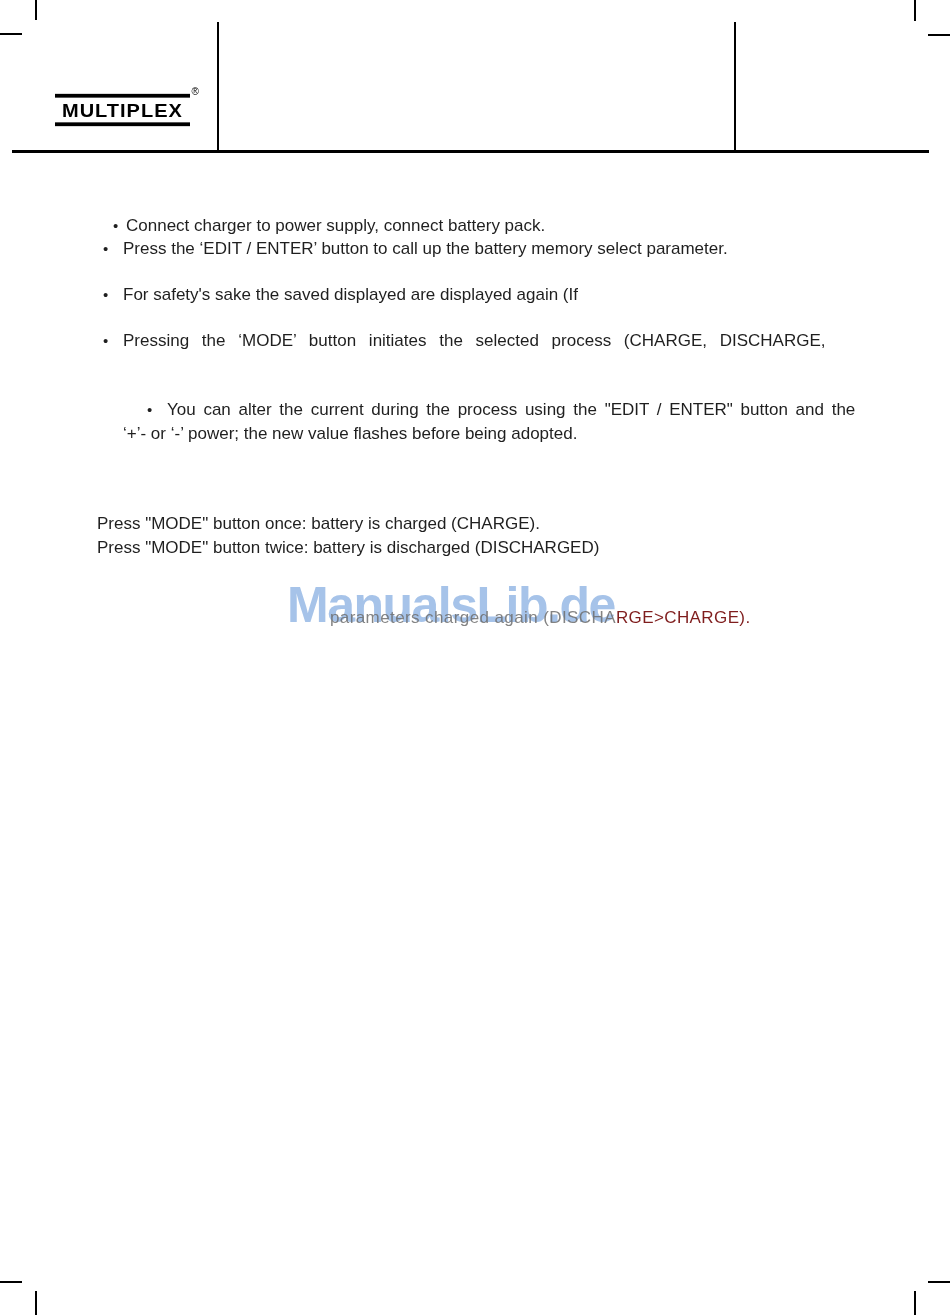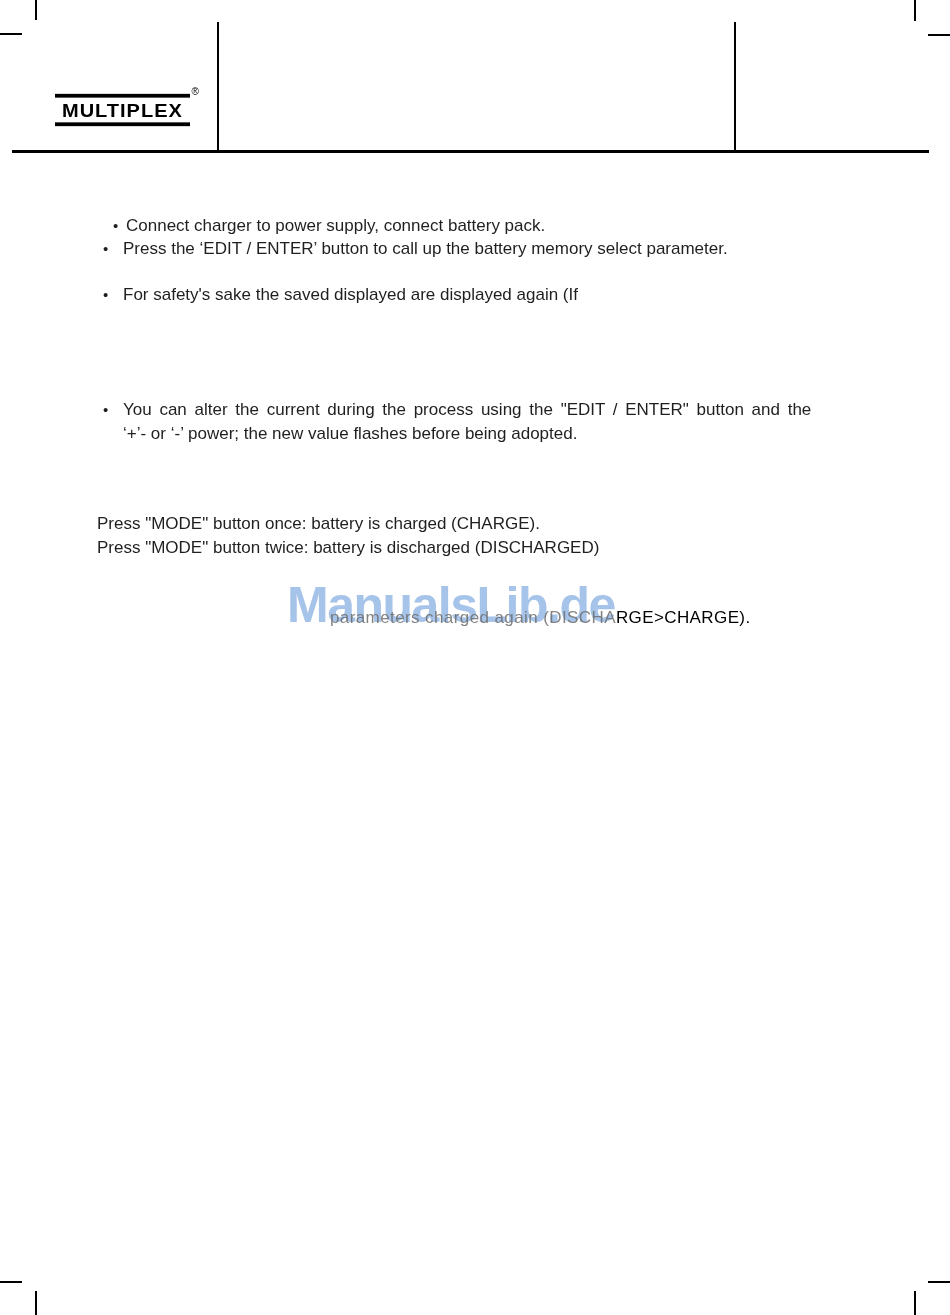--- a/index.html
+++ b/index.html
@@ -42,35 +42,35 @@
     line-height: 23px;
     white-space: nowrap;
     color: #1f1f1f;
   }
   .bullet-line { left: 103px; }
   .bullet-line.first { left: 113px; }
   .dot { display: inline-block; width: 20px; font-size: 15px; }
   .bullet-line.first .dot { width: 13px; }
   .cont { padding-left: 20px; } 
   .justify-wide  { word-spacing: 8px; }
-  .justify-light { word-spacing: 3px; }
+  .justify-light { word-spacing: 3px; margin-left: 44px; }
   
   .watermark {
     position: absolute;
     left: 287px; top: 574px;
     font-size: 50px;
     line-height: 63px;
     font-weight: bold;
     letter-spacing: -1.5px;
     white-space: nowrap;
     z-index: 1;
   }
   .fragment { left: 330px; top: 606px; z-index: 2; letter-spacing: 0.4px; }
   .eroded { color: #6e6e6e; opacity: 0.85; }
-  .solid  { color: #000000; }
+  .solid  { color: #7f1d1d; }
 </style>
 </head>
 <body>
 
 <div id="page">
 
   <div class="mark" style="left:35px;  top:0;      width:2px;  height:20px;"></div>
   <div class="mark" style="left:0;     top:33px;   width:22px; height:2px;"></div>
   <div class="mark" style="left:914px; top:0;      width:2px;  height:21px;"></div>
   <div class="mark" style="left:928px; top:34px;   width:22px; height:2px;"></div>
@@ -90,20 +90,23 @@
 
   <div class="line bullet-line" style="top:237px;">
     <span class="dot">•</span><span>Press the ‘EDIT / ENTER’ button to call up the battery memory select parameter.</span>
   </div>
   <div class="line bullet-line first" style="top:214px;">
     <span class="dot">•</span><span>Connect charger to power supply, connect battery pack.</span>
   </div>
   <div class="line bullet-line" style="top:283px;">
     <span class="dot">•</span><span>For safety's sake the saved displayed are displayed again (If</span>
   </div>
+  <div class="line bullet-line justify-wide" style="top:329px;">
+    <span class="dot">•</span><span>Pressing the ‘MODE’ button initiates the selected process (CHARGE, DISCHARGE,</span>
+  </div>
   <div class="line bullet-line justify-light" style="top:398px;">
     <span class="dot">•</span><span>You can alter the current during the process using the "EDIT / ENTER" button and the</span>
   </div>
   <div class="line bullet-line" style="top:422px;">
     <span class="cont">‘+’- or ‘-’ power; the new value flashes before being adopted.</span>
   </div>
 
   <div class="line" style="left:97px; top:512px;">Press "MODE" button once: battery is charged (CHARGE).</div>
   <div class="line" style="left:97px; top:536px;">Press "MODE" button twice: battery is discharged (DISCHARGED)</div>
 

